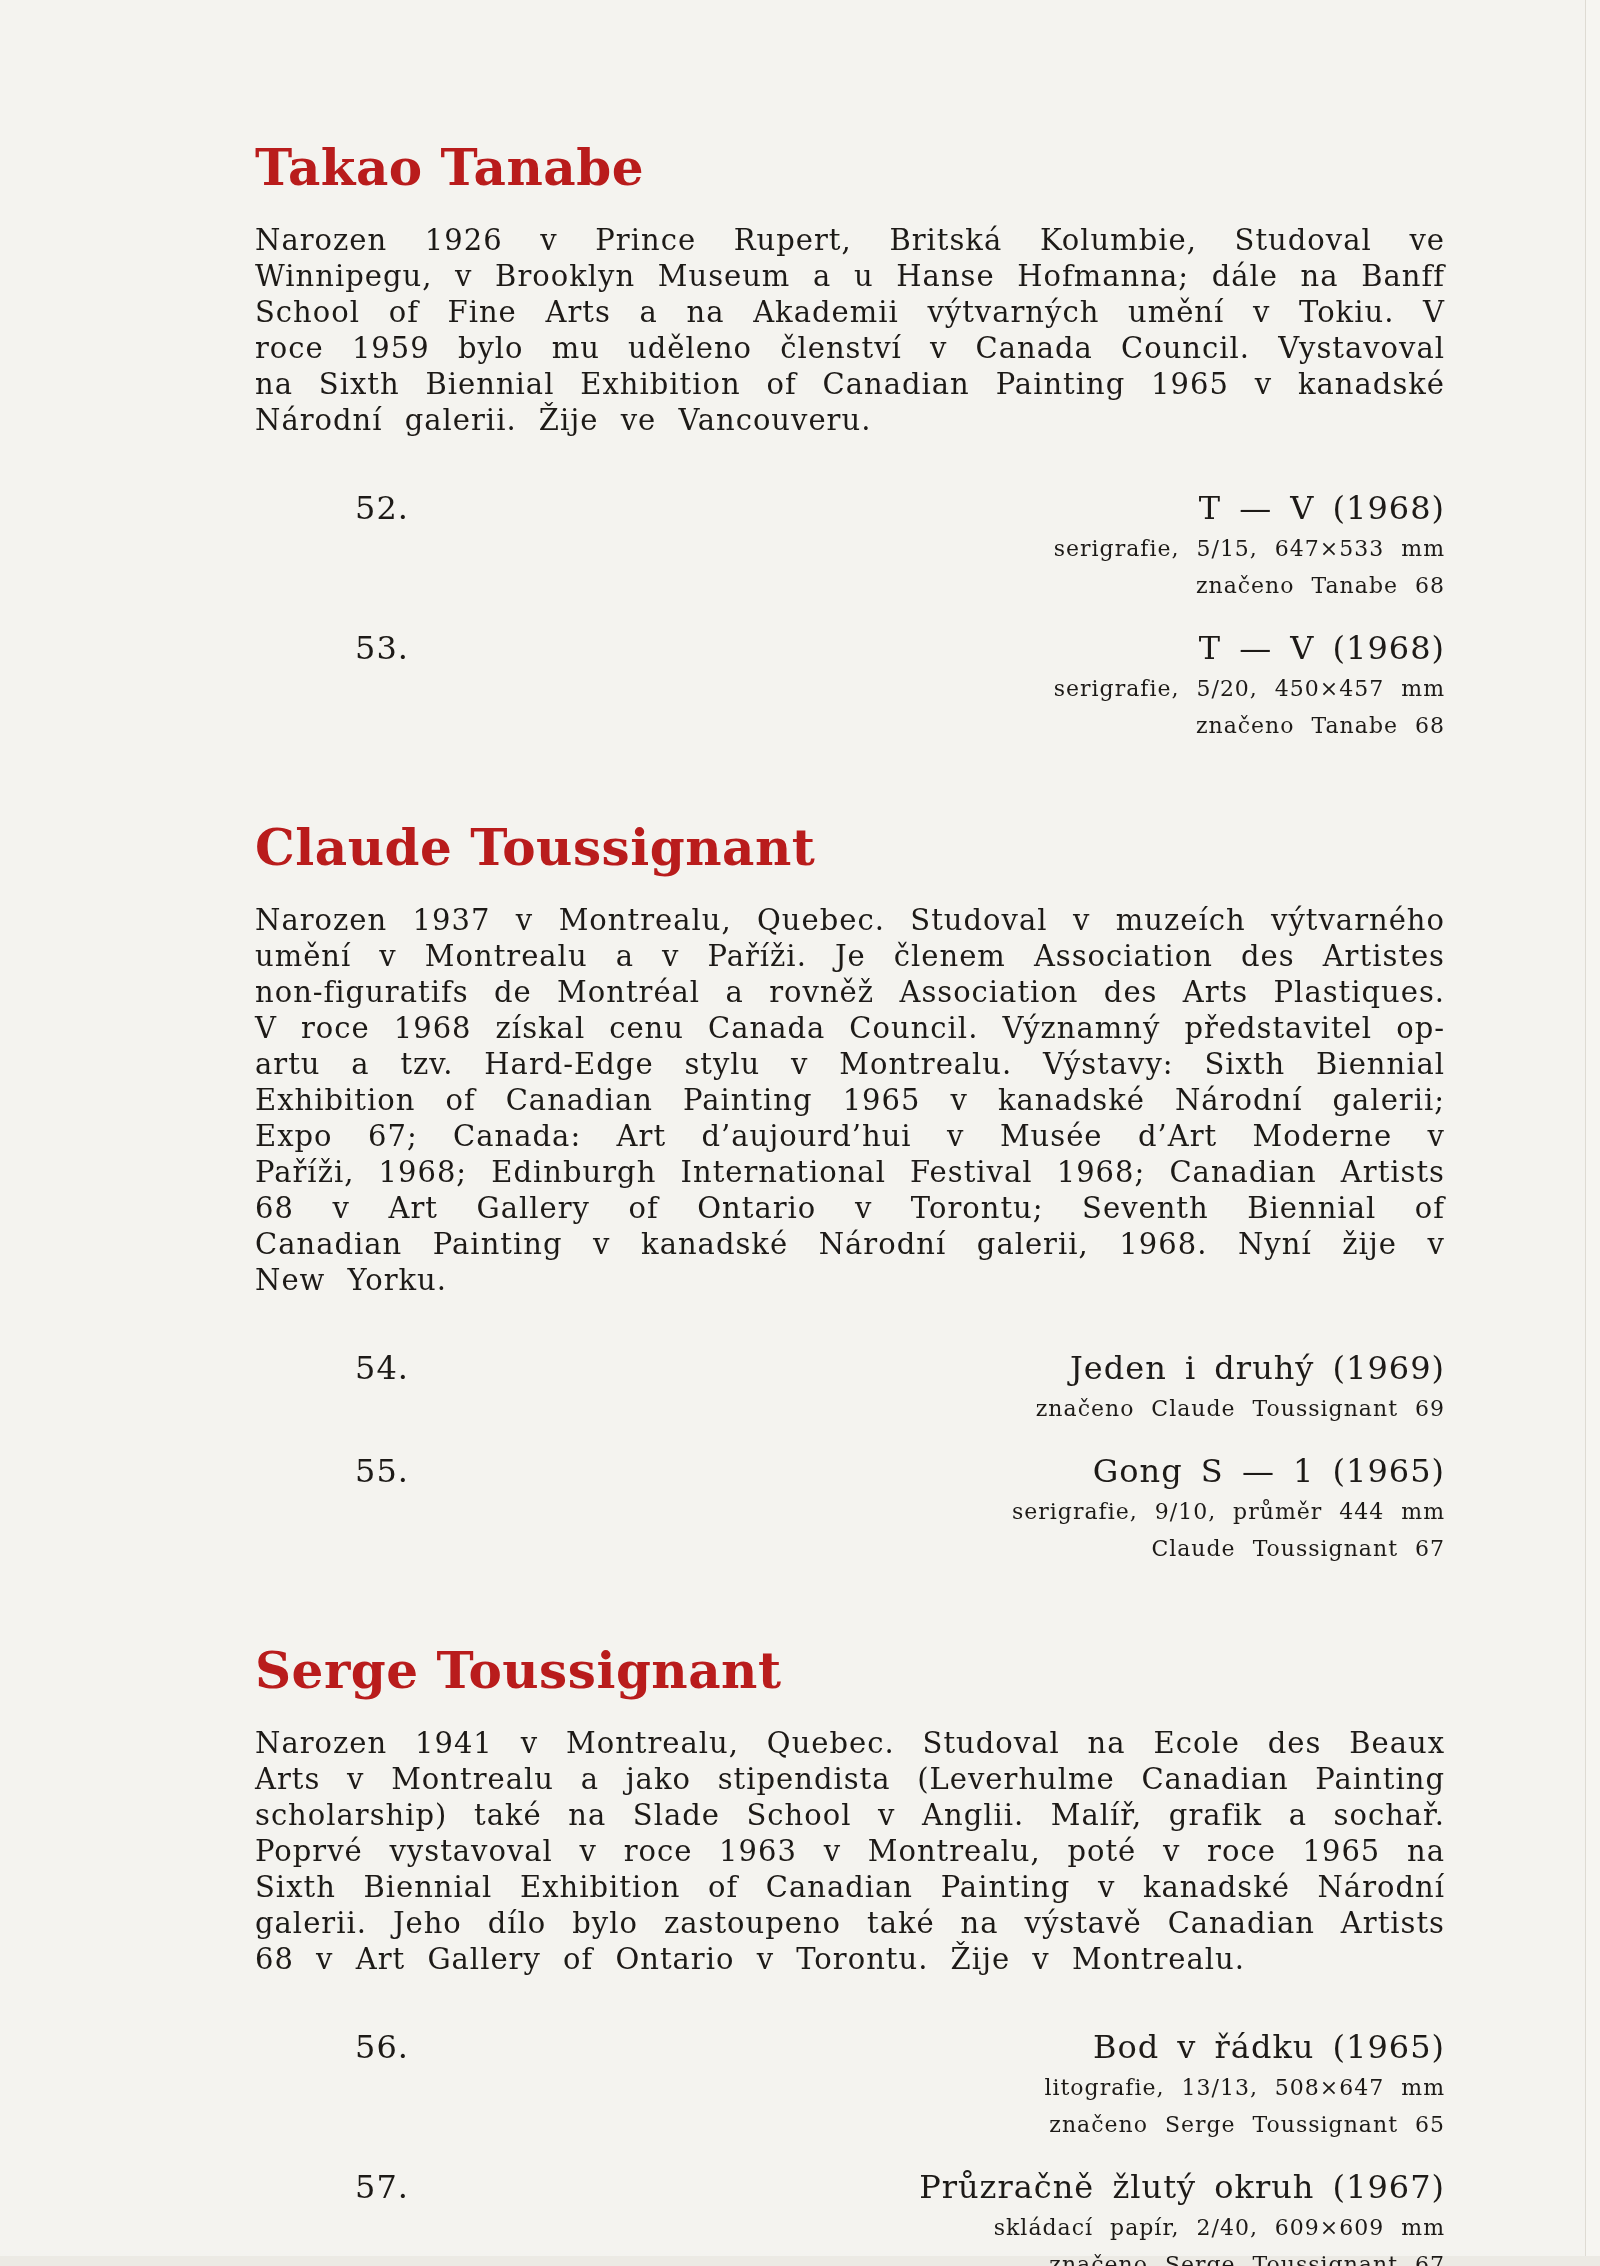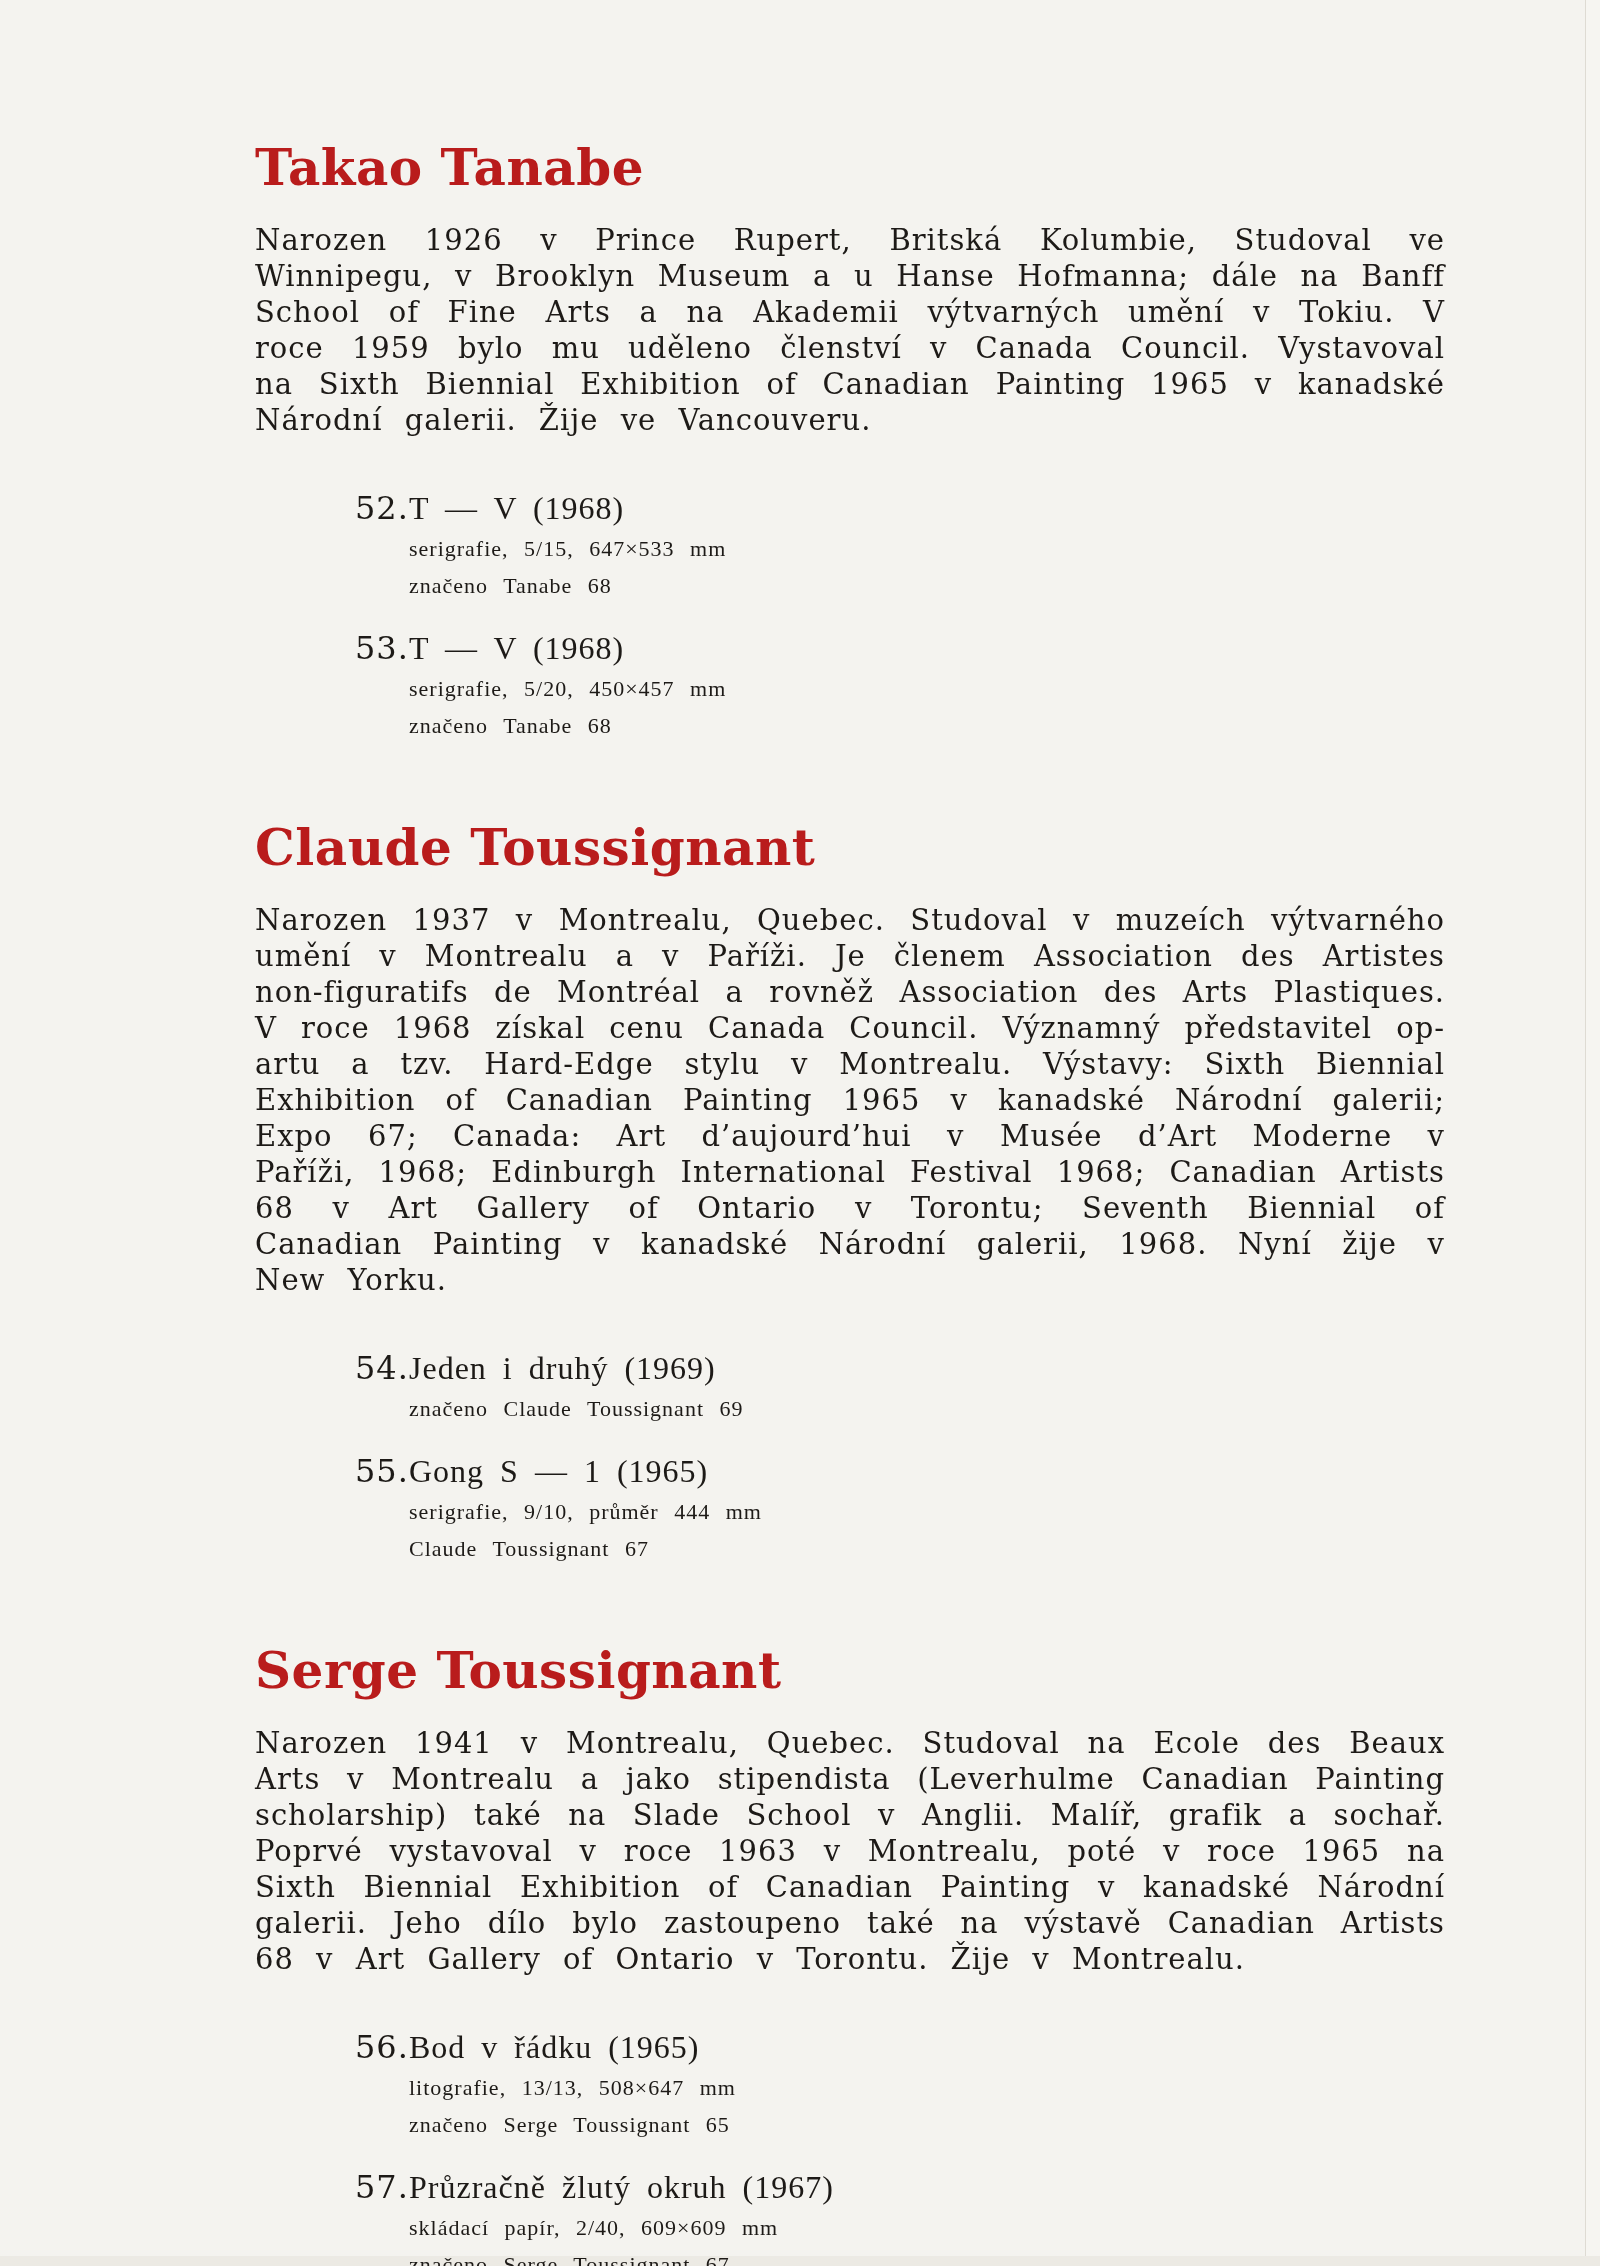--- a/index.html
+++ b/index.html
@@ -53,28 +53,29 @@
     letter-spacing: 1px;
     word-spacing: 12px;
     text-align: justify;
     color: #1d1a17;
   }
   .works { margin-left: 100px; }
   .entry {
     display: flex;
     align-items: flex-start;
     margin-bottom: 22px;
+    text-align: right;
   }
   .entry-number {
     flex: 0 0 54px;
     font-size: 32px;
     line-height: 44px;
     letter-spacing: 1px;
   }
-  .entry-body { flex: 1; font-family: Liberation Serif, serif; }
+  .entry-body { flex: 1; }
   .entry-title {
     font-size: 32px;
     line-height: 44px;
     letter-spacing: 1px;
     word-spacing: 7px;
   }
   .entry-detail {
     font-size: 22px;
     line-height: 37px;
     letter-spacing: 1px;

